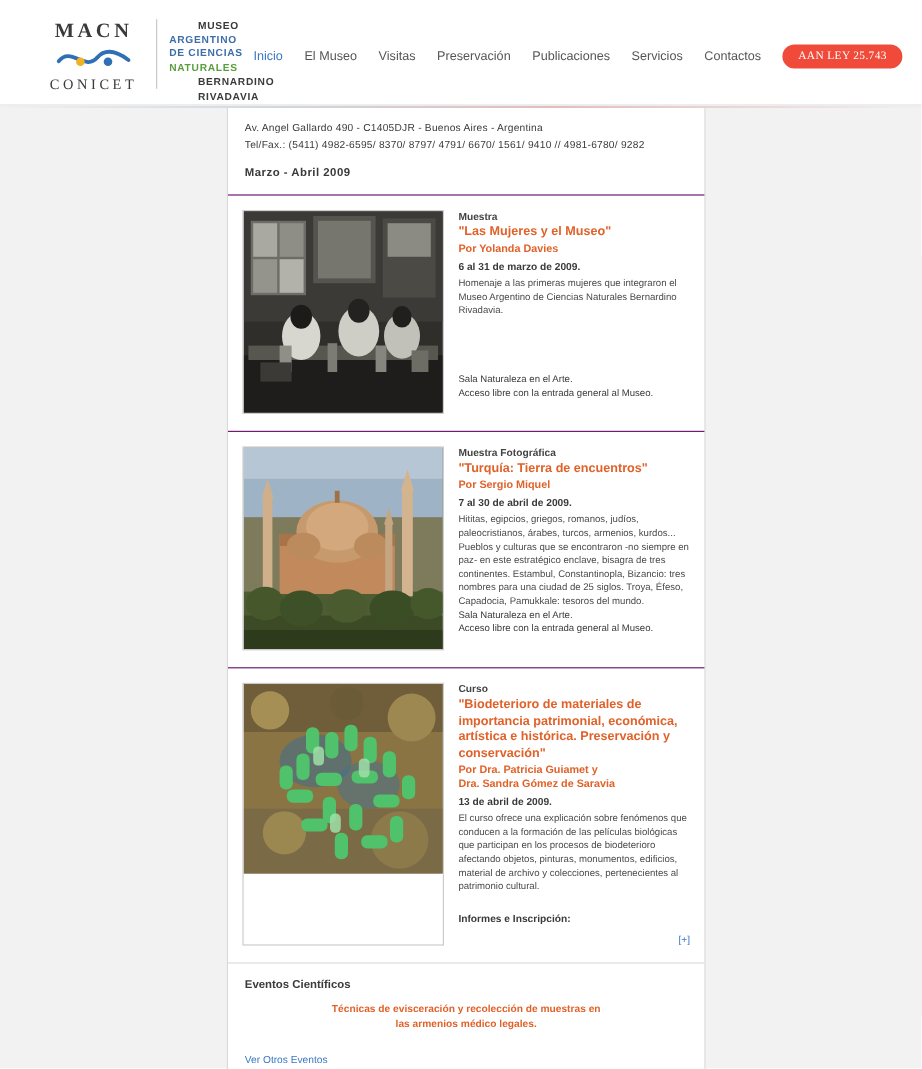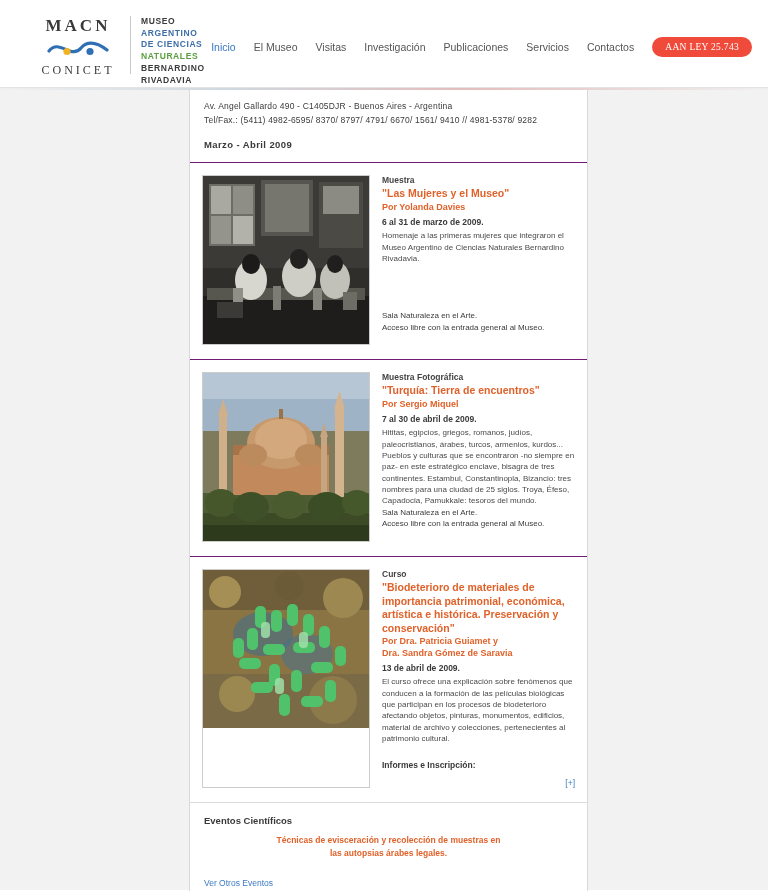--- a/index.html
+++ b/index.html
@@ -57,21 +57,21 @@
   }
   .brand-right {
     font-size: 8.5px;
     line-height: 1.38;
     letter-spacing: 0.6px;
     font-weight: bold;
     padding-top: 2px;
   }
   .brand-right .bl { color: #3d6ea8; }
   .brand-right .gr { color: #5a9e3f; }
-  .brand-right .dk { color: #3a3a3a; }
+  .brand-right .dk { color: #3a3a3a; margin-left: 24px; }
 
   .nav {
     position: absolute;
     right: 16px; top: 37px;
     display: flex;
     align-items: center;
     gap: 18px;
     font-size: 10.5px;
   }
   .nav a {
@@ -249,35 +249,35 @@
       <div class="gr">NATURALES</div>
       <div class="dk">BERNARDINO</div>
       <div class="dk">RIVADAVIA</div>
     </div>
   </div>
 
   <div class="nav">
     <a href="#" class="active">Inicio</a>
     <a href="#">El Museo</a>
     <a href="#">Visitas</a>
-    <a href="#">Investigación</a>
+    <a href="#">Preservación</a>
     <a href="#">Publicaciones</a>
     <a href="#">Servicios</a>
     <a href="#">Contactos</a>
     <span class="nav-btn">AAN LEY 25.743</span>
   </div>
 </div>
 <div class="header-rule"></div>
 
 <div class="page">
   <div class="sheet">
 
     <div class="addr">
       <div>Av. Angel Gallardo 490 - C1405DJR - Buenos Aires - Argentina</div>
-      <div>Tel/Fax.: (5411) 4982-6595/ 8370/ 8797/ 4791/ 6670/ 1561/ 9410 // 4981-5378/ 9282</div>
+      <div>Tel/Fax.: (5411) 4982-6595/ 8370/ 8797/ 4791/ 6670/ 1561/ 9410 // 4981-6780/ 9282</div>
     </div>
 
     <div class="period">Marzo - Abril 2009</div>
 
     <div class="item">
       <div class="thumb">
         <div class="bw-lab">
           <svg width="166" height="168" viewBox="0 0 166 168" preserveAspectRatio="none">
             <rect width="166" height="168" fill="#2f2e2b"></rect>
             <rect x="0" y="0" width="166" height="92" fill="#3b3a36"></rect>
@@ -415,18 +415,18 @@
         <div class="dates">13 de abril de 2009.</div>
         <div class="body-text">El curso ofrece una explicación sobre fenómenos que conducen a la formación de las películas biológicas que participan en los procesos de biodeterioro afectando objetos, pinturas, monumentos, edificios, material de archivo y colecciones, pertenecientes al patrimonio cultural.</div>
         <div class="informes">Informes e Inscripción:</div>
         <div class="plus">[+]</div>
       </div>
     </div>
 
     <div class="events">
       <div class="events-title">Eventos Científicos</div>
       <div class="events-line">Técnicas de evisceración y recolección de muestras en</div>
-      <div class="events-line">las autopsias árabes legales.</div>
+      <div class="events-line">las armenios médico legales.</div>
       <div class="events-more">Ver Otros Eventos</div>
     </div>
 
   </div>
 </div>
 
 </body></html>

